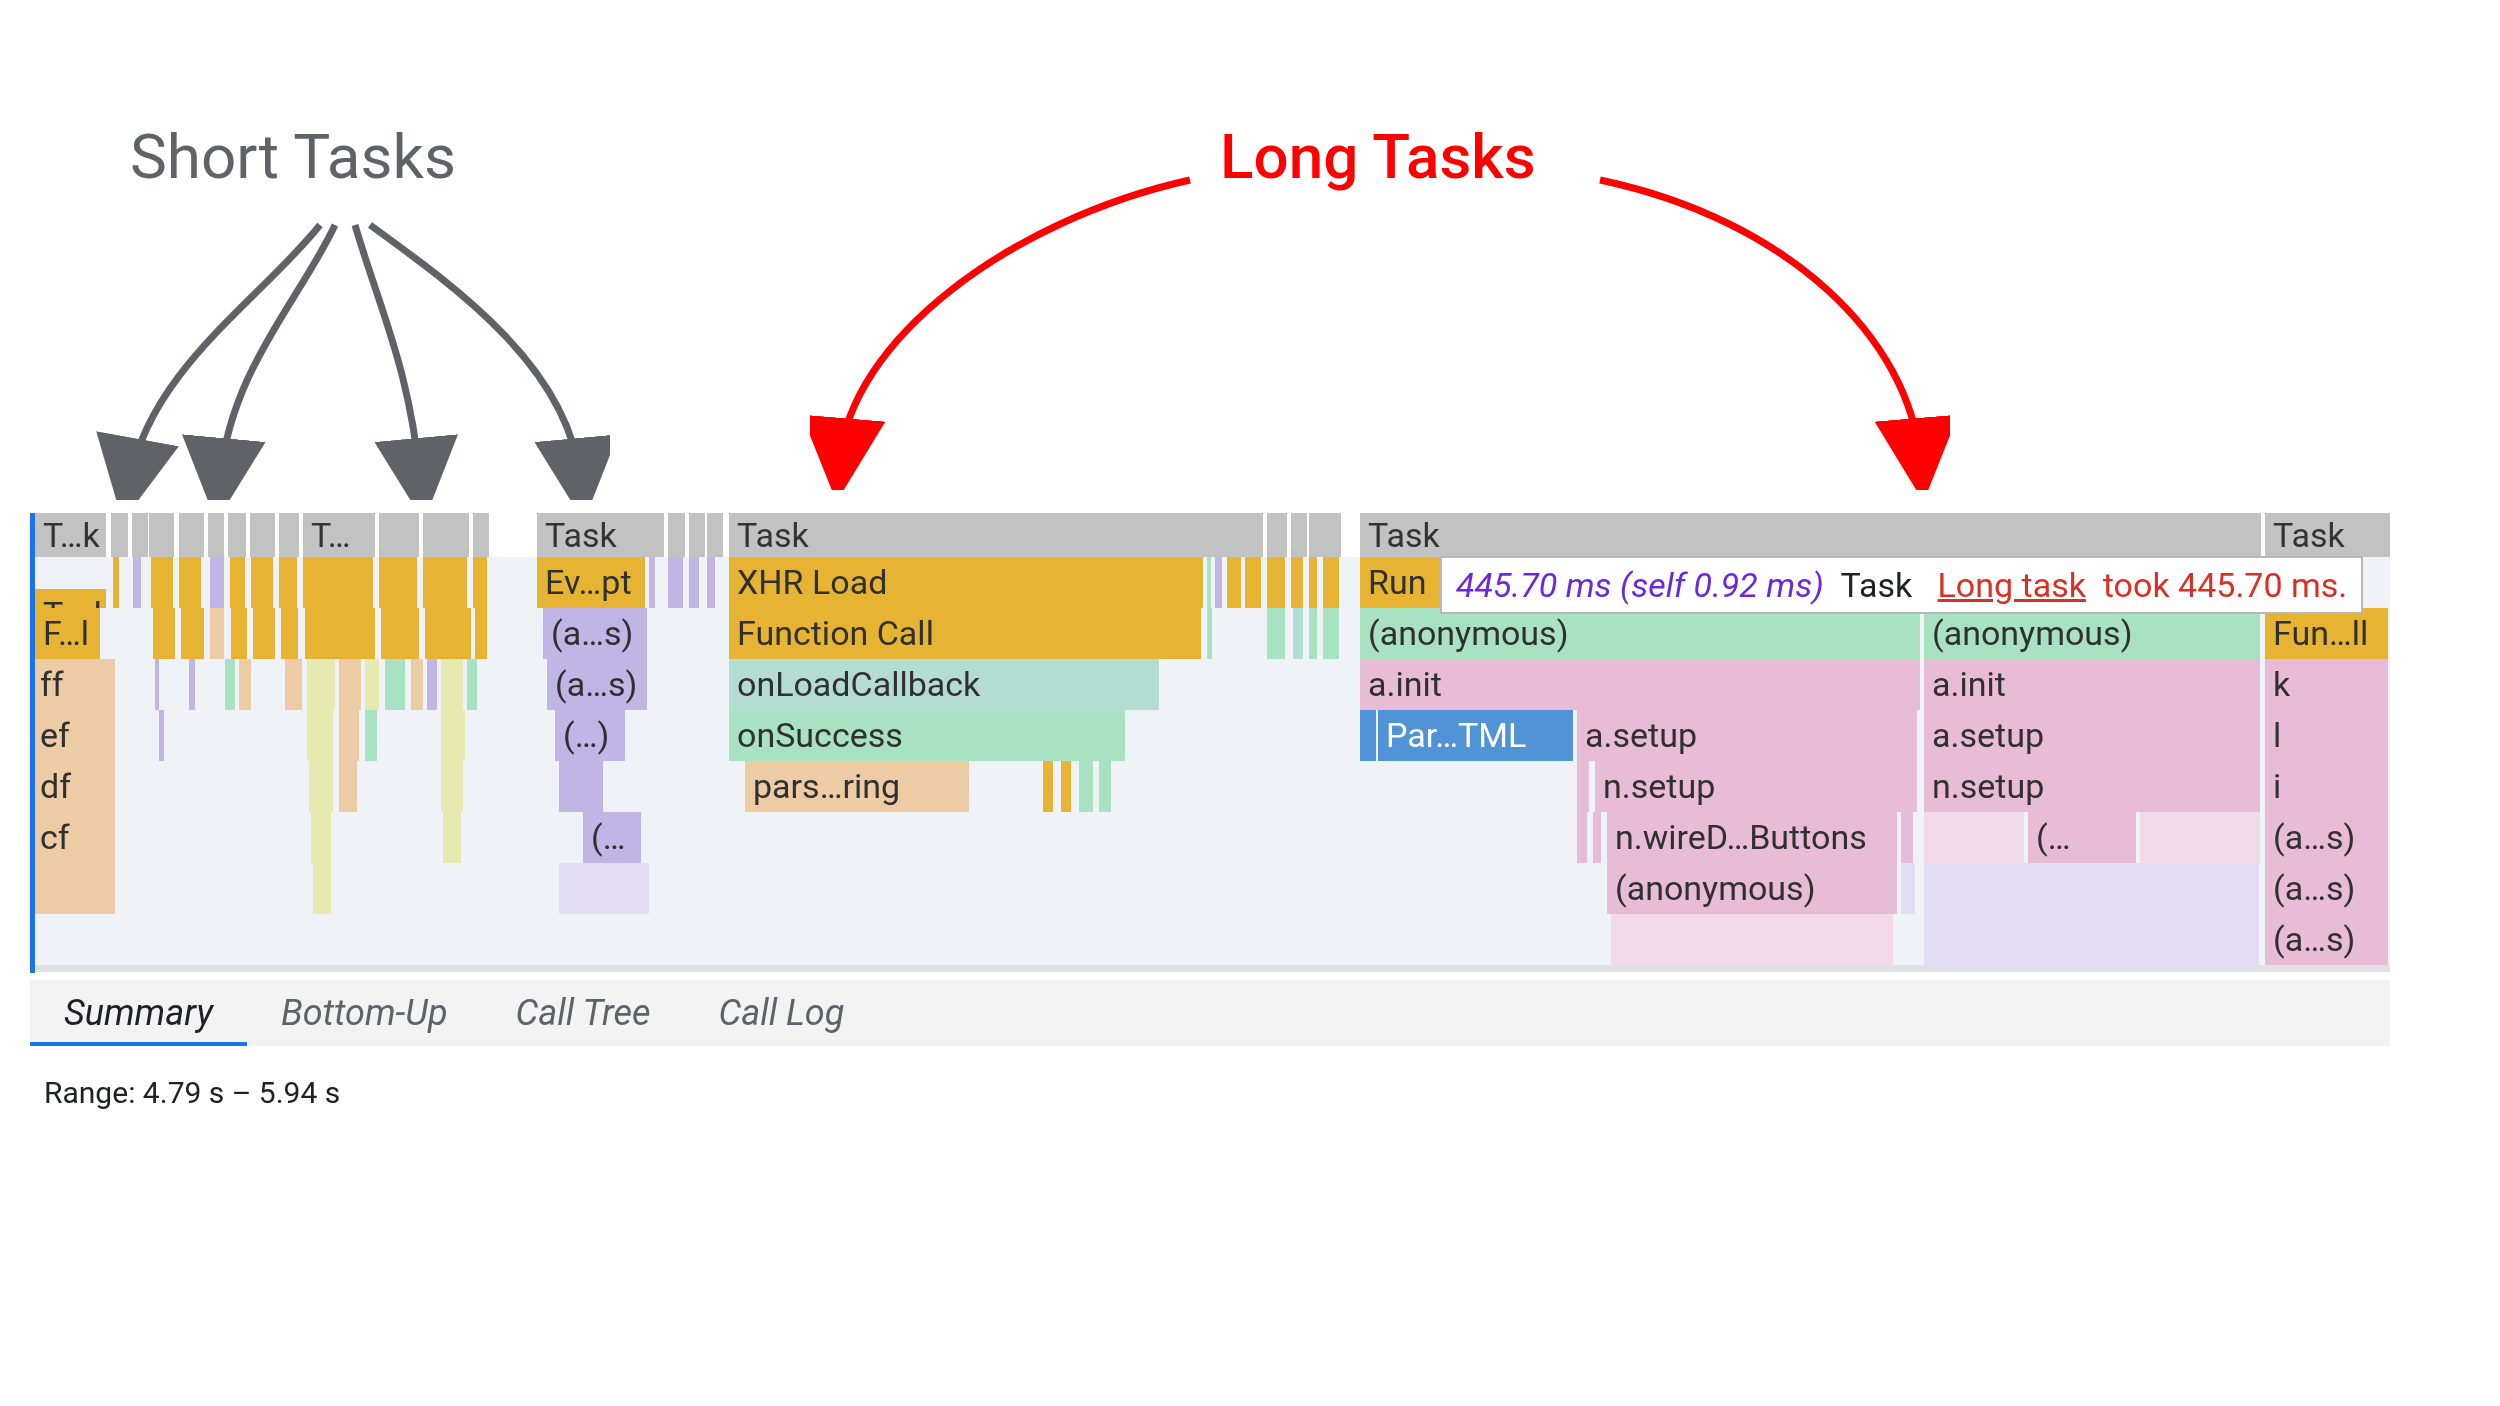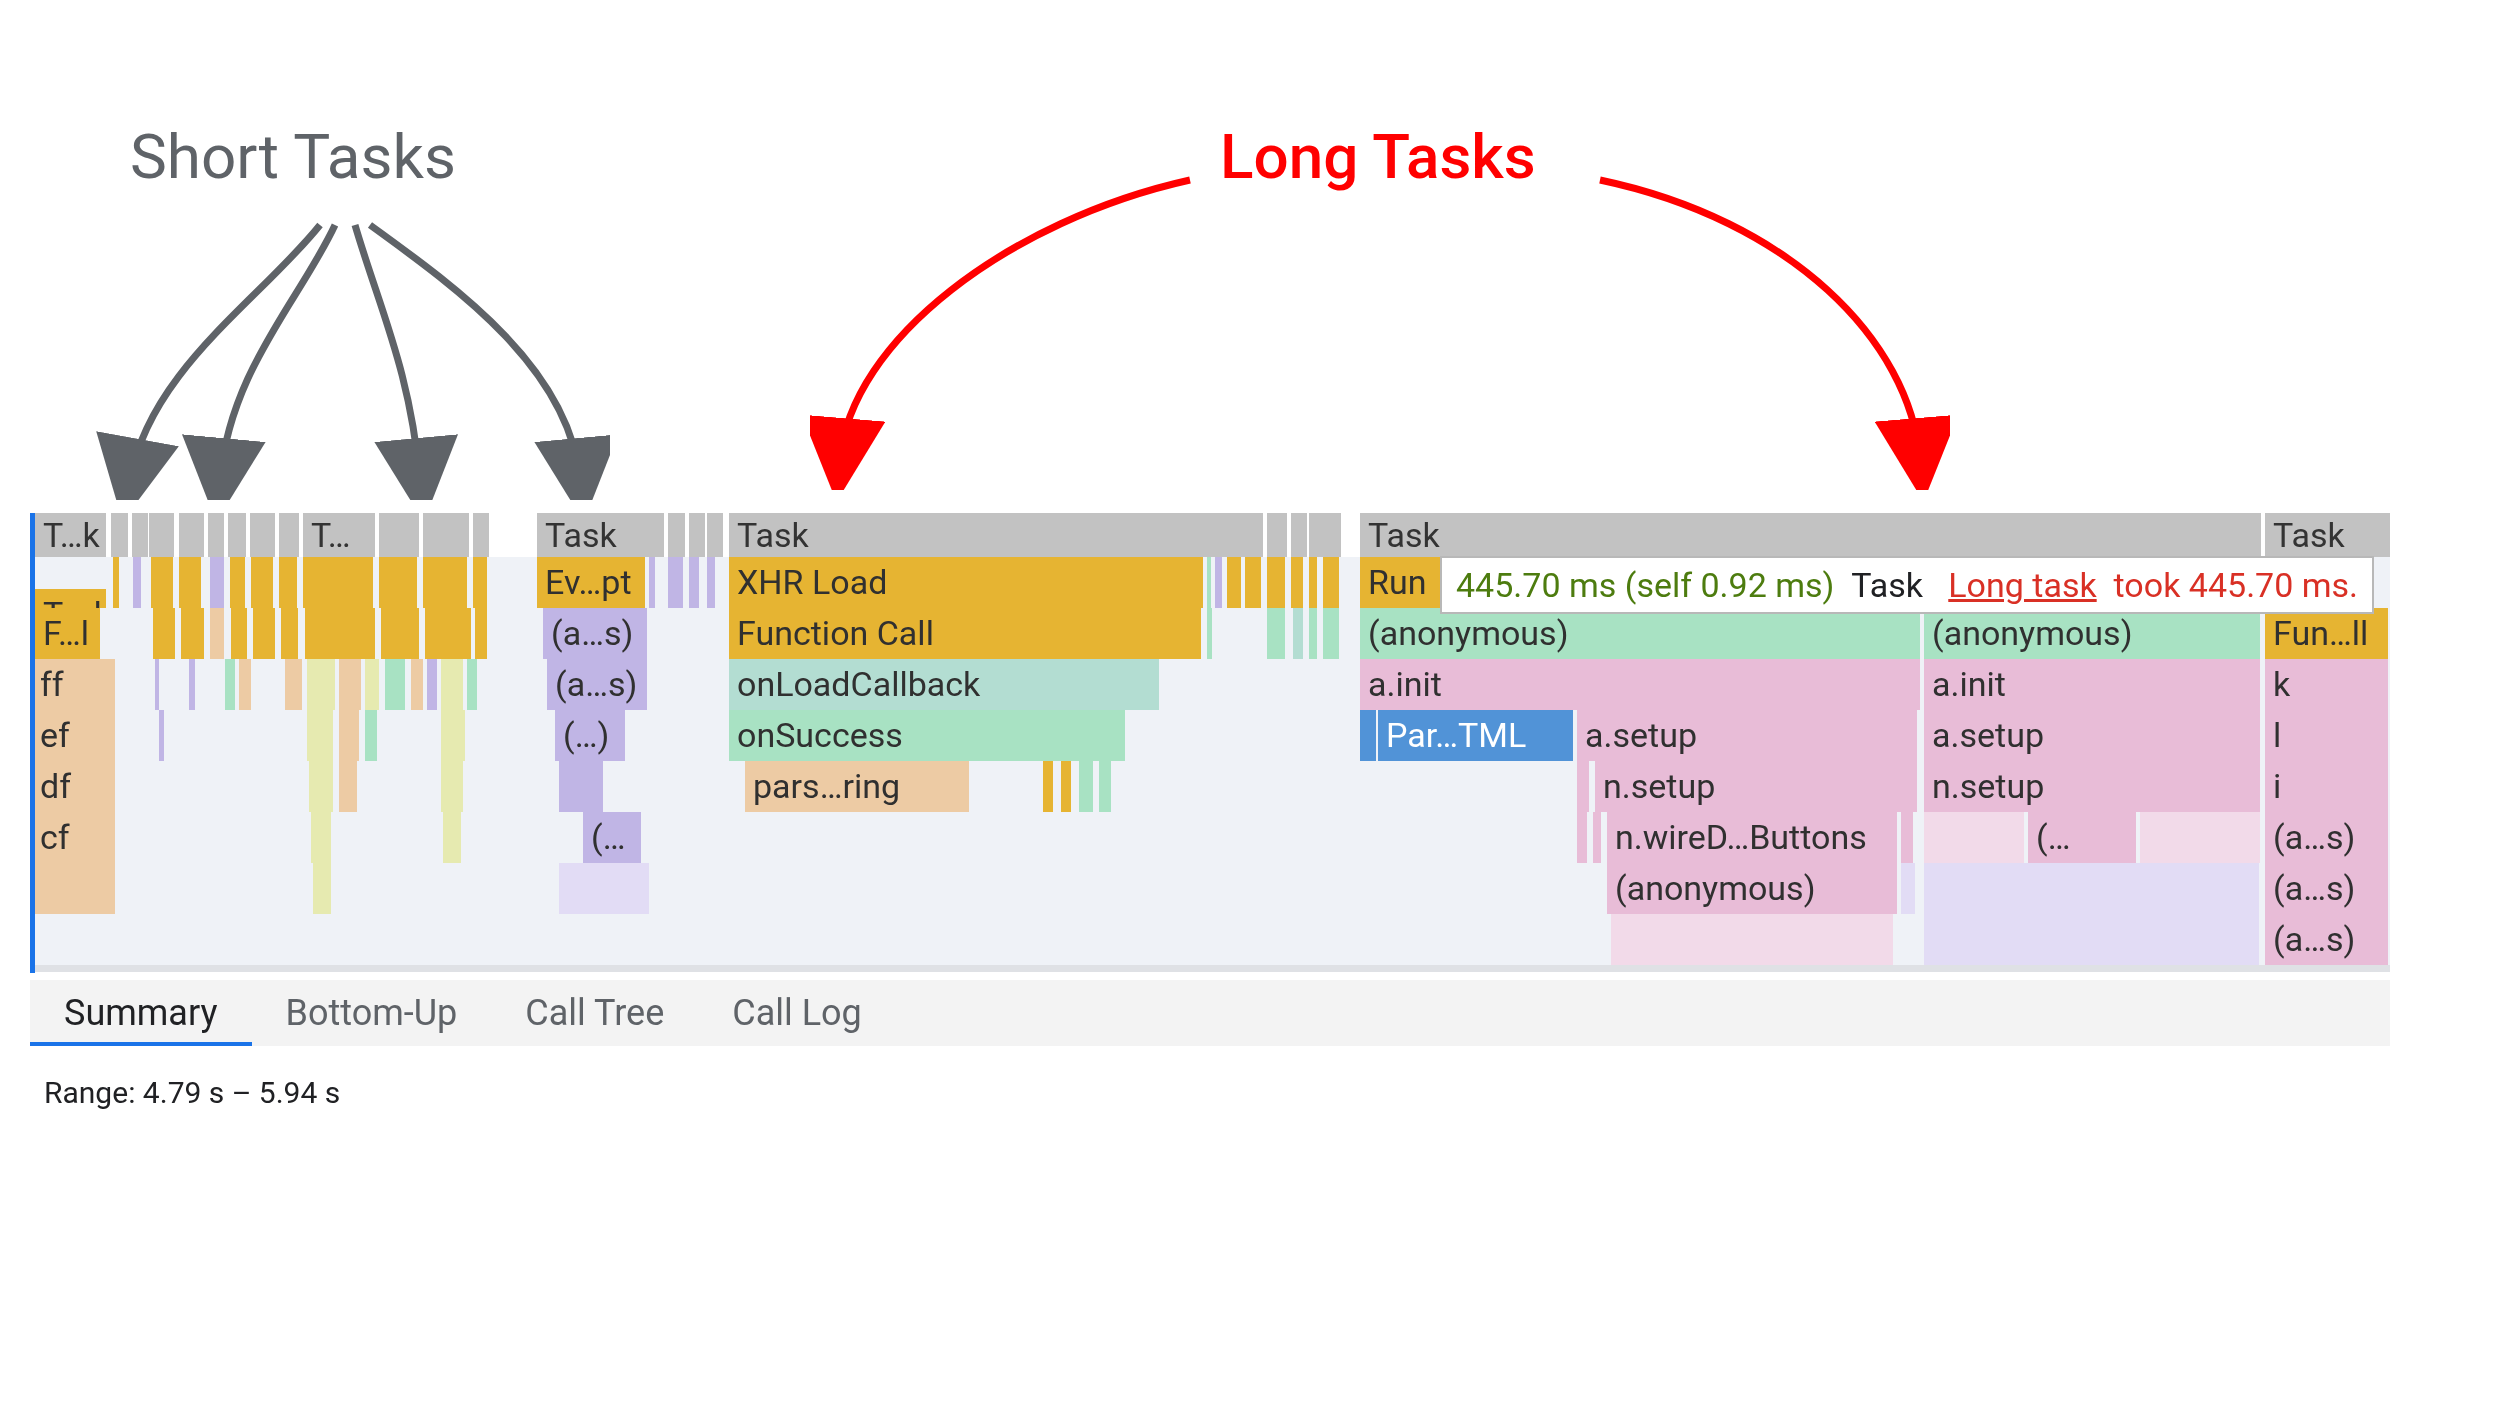--- a/index.html
+++ b/index.html
@@ -25,27 +25,27 @@
 .tan   { background:#edcba4; }
 .lav   { background:#c0b5e5; }
 .lav-dim { background:#e2dcf5; }
 .teal  { background:#b3ddd2; }
 .mint  { background:#a8e2c3; }
 .pink  { background:#e8bcd7; }
 .blue  { background:#5193d7; color:#fff; }
 .bg-row { background:#eff2f7; }
 
 .tooltip { position:absolute; left:1440px; top:556px; height:58px; background:#fff; border:2px solid #b8b8b8; font-size:34px; line-height:54px; padding:0 14px; white-space:nowrap; z-index:50; }
-.tt-green { color:#4d7c0f; }
+.tt-green { color:#6d28d9;font-style:italic; }
 .tt-black { color:#202124; }
 .tt-red   { color:#d93025; }
 .tt-link  { color:#d93025; text-decoration:underline; }
 
 .tabs { position:absolute; left:30px; top:980px; width:2360px; height:66px; background:#f3f3f3; display:flex; align-items:center; font-size:36px; color:#5f6368; }
-.tab { padding:0 34px; height:66px; line-height:66px; cursor:pointer; }
+.tab { padding:0 34px; height:66px; line-height:66px; cursor:pointer;font-style:italic; }
 .tab.active { color:#202124; border-bottom:4px solid #1a73e8; }
 
 .range-text { position:absolute; left:44px; top:1075px; font-size:30px; color:#202124; }
 
 .stripe { position:absolute; top:0; height:51px; }
 </style>
 </head>
 <body>
 
 <div class="stage">

